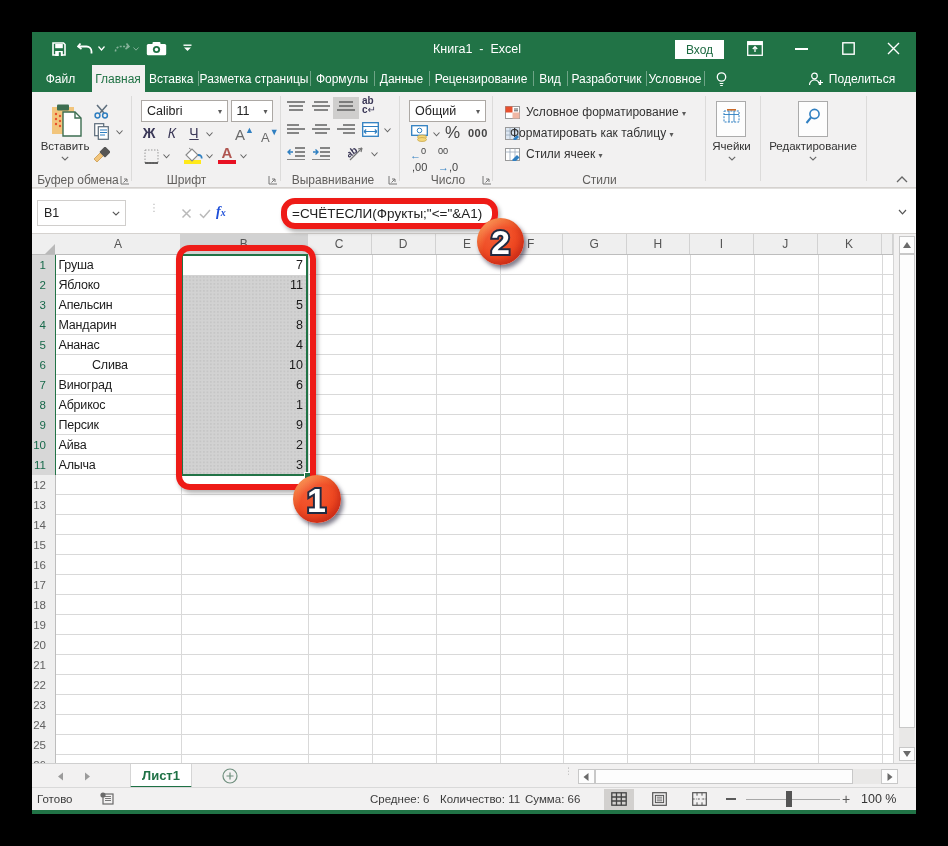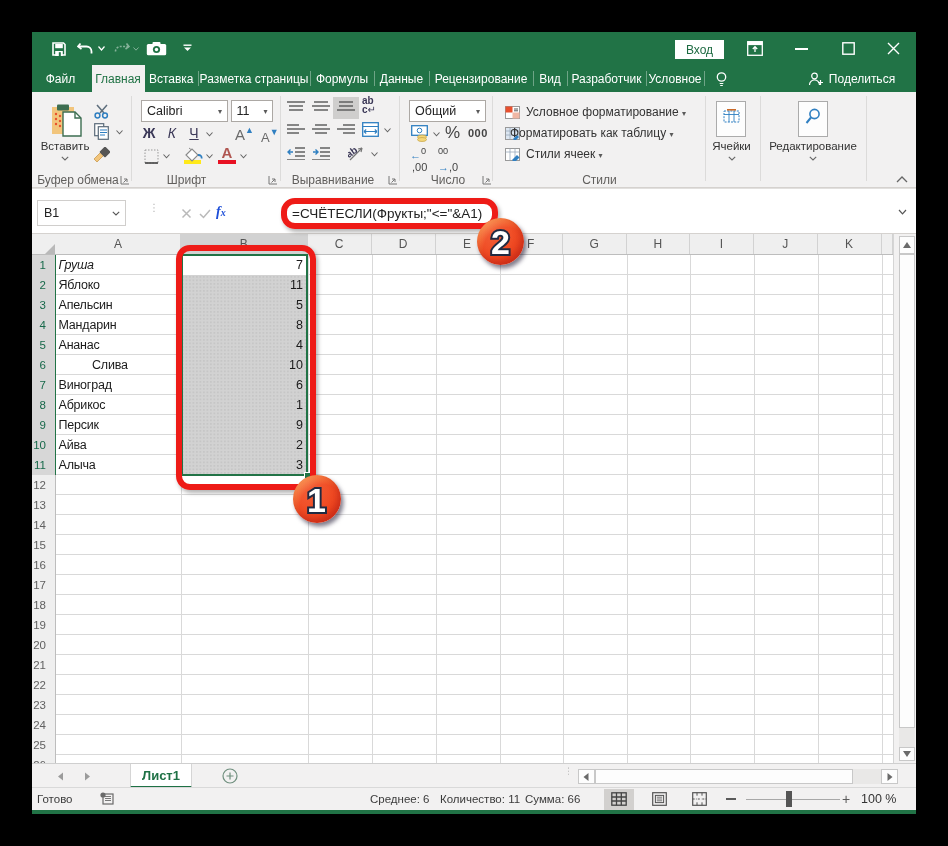--- a/index.html
+++ b/index.html
@@ -71,20 +71,21 @@
     <svg class="a" style="left:114px;top:10px" width="21" height="14" viewBox="0 0 21 14">
         <rect x="0.8" y="2" width="19.4" height="11.2" rx="1.5" fill="#fff"></rect>
         <rect x="6.5" y="0" width="8" height="3" rx="1" fill="#fff"></rect>
         <circle cx="10.5" cy="7.5" r="3.6" fill="#217346"></circle>
         <circle cx="10.5" cy="7.5" r="1.7" fill="#fff"></circle>
       </svg>
     <svg class="a" style="left:151px;top:12px" width="9" height="8" viewBox="0 0 9 8">
         <rect x="0.5" y="0.5" width="8" height="1.4" fill="#fff"></rect>
         <path d="M1 3.5 L4.5 7 L8 3.5z" fill="#fff"></path>
       </svg>
+    <div class="a" style="left:345px;top:0;width:200px;height:33px;color:#fff;font-size:12.5px;display:flex;align-items:center;justify-content:center;">Книга1&nbsp;&nbsp;-&nbsp;&nbsp;Excel</div>
     <div class="a" style="left:643px;top:8px;width:49px;height:19px;background:#fff;color:#1d6a41;font-size:12px;display:flex;align-items:center;justify-content:center;">Вход</div>
     <svg class="a" style="left:715px;top:9px" width="16" height="15" viewBox="0 0 16 15">
         <rect x="0.7" y="0.7" width="14.6" height="13.6" fill="none" stroke="#fff" stroke-width="1.3"></rect>
         <rect x="0.7" y="0.7" width="14.6" height="3.4" fill="#fff"></rect>
         <path d="M8 11 V6 M5.8 8 L8 5.6 L10.2 8" stroke="#fff" stroke-width="1.3" fill="none"></path>
       </svg>
     <div class="a" style="left:763px;top:16px;width:13px;height:1.6px;background:#fff;"></div>
     <svg class="a" style="left:810px;top:10px" width="13" height="13" viewBox="0 0 13 13">
         <rect x="0.8" y="0.8" width="11.4" height="11.4" fill="none" stroke="#fff" stroke-width="1.4"></rect>
       </svg>
@@ -393,21 +394,21 @@
         <div class="vline" style="left:251.5px;"></div>
         <div class="vline" style="left:315.5px;"></div>
         <div class="vline" style="left:379.5px;"></div>
         <div class="vline" style="left:443.5px;"></div>
         <div class="vline" style="left:507px;"></div>
         <div class="vline" style="left:570.5px;"></div>
         <div class="vline" style="left:634px;"></div>
         <div class="vline" style="left:698px;"></div>
         <div class="vline" style="left:761.5px;"></div>
         <div class="vline" style="left:825.5px;"></div>
-        <div class="acell" style="left:0px;top:0px;width:125px;font-style:italic;">Груша</div>
+        <div class="acell" style="left:0px;top:0px;width:125px;">Груша</div>
         <div class="acell" style="left:0px;top:20px;width:125px;">Яблоко</div>
         <div class="acell" style="left:0px;top:40px;width:125px;">Апельсин</div>
         <div class="acell" style="left:0px;top:60px;width:125px;">Мандарин</div>
         <div class="acell" style="left:0px;top:80px;width:125px;">Ананас</div>
         <div class="acell" style="left:0px;top:100px;width:106px;padding-left:36px;">Слива</div>
         <div class="acell" style="left:0px;top:120px;width:125px;">Виноград</div>
         <div class="acell" style="left:0px;top:140px;width:125px;">Абрикос</div>
         <div class="acell" style="left:0px;top:160px;width:125px;">Персик</div>
         <div class="acell" style="left:0px;top:180px;width:125px;">Айва</div>
         <div class="acell" style="left:0px;top:200px;width:125px;">Алыча</div>

